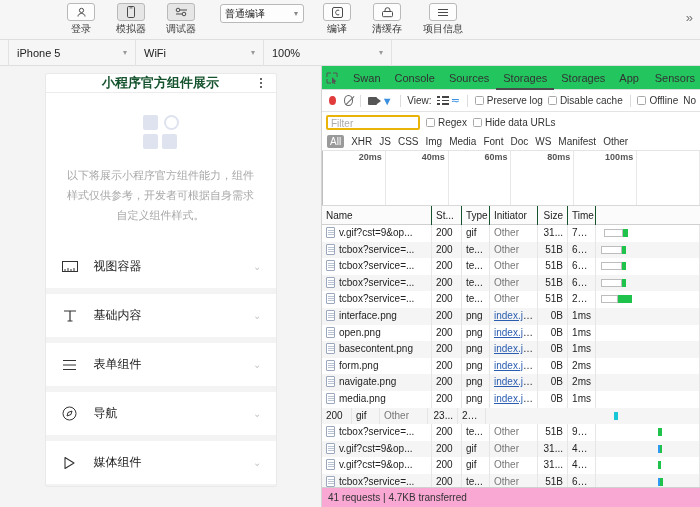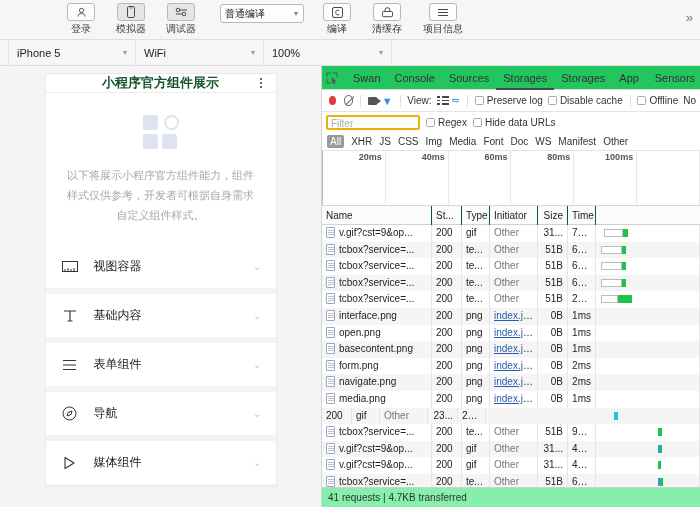--- a/index.html
+++ b/index.html
@@ -184,21 +184,21 @@
   .init-link { color: #2a5db0; text-decoration: underline; }
   .muted { color: #777; }
   .wf-bar { position: relative; height: 16.6px; }
   .wf-seg { position: absolute; top: 4px; height: 8px; }
   .wf-hollow { border: 1px solid #bdbdbd; background: #fff; }
   .wf-green { background: #1fc24b; }
   .wf-blue { background: #2e9bf0; }
   .wf-cyan { background: #19c7d6; }
 
   .dt-status {
-    height: 20px; border-top: 1px solid #d0d0d0; background: #86efac;
+    height: 20px; border-top: 1px solid #d0d0d0; background: #f9a8d4;
     display: flex; align-items: center; padding: 0 6px;
     font-size: 10px; color: #333; flex: 0 0 20px;
   }
 </style>
 </head>
 <body>
 
 <div class="app">
 
   <div class="toolbar">

